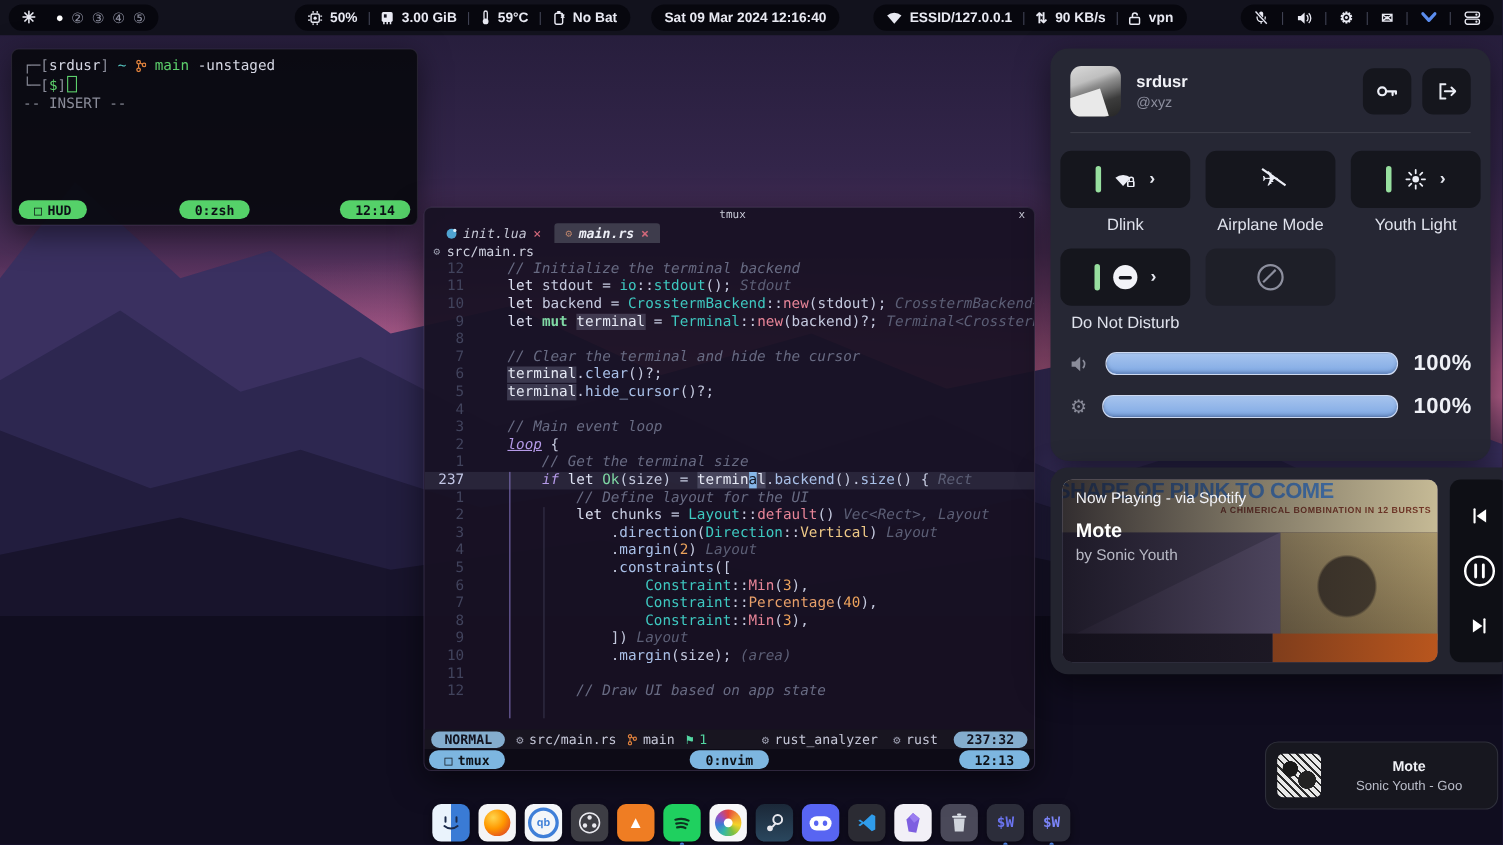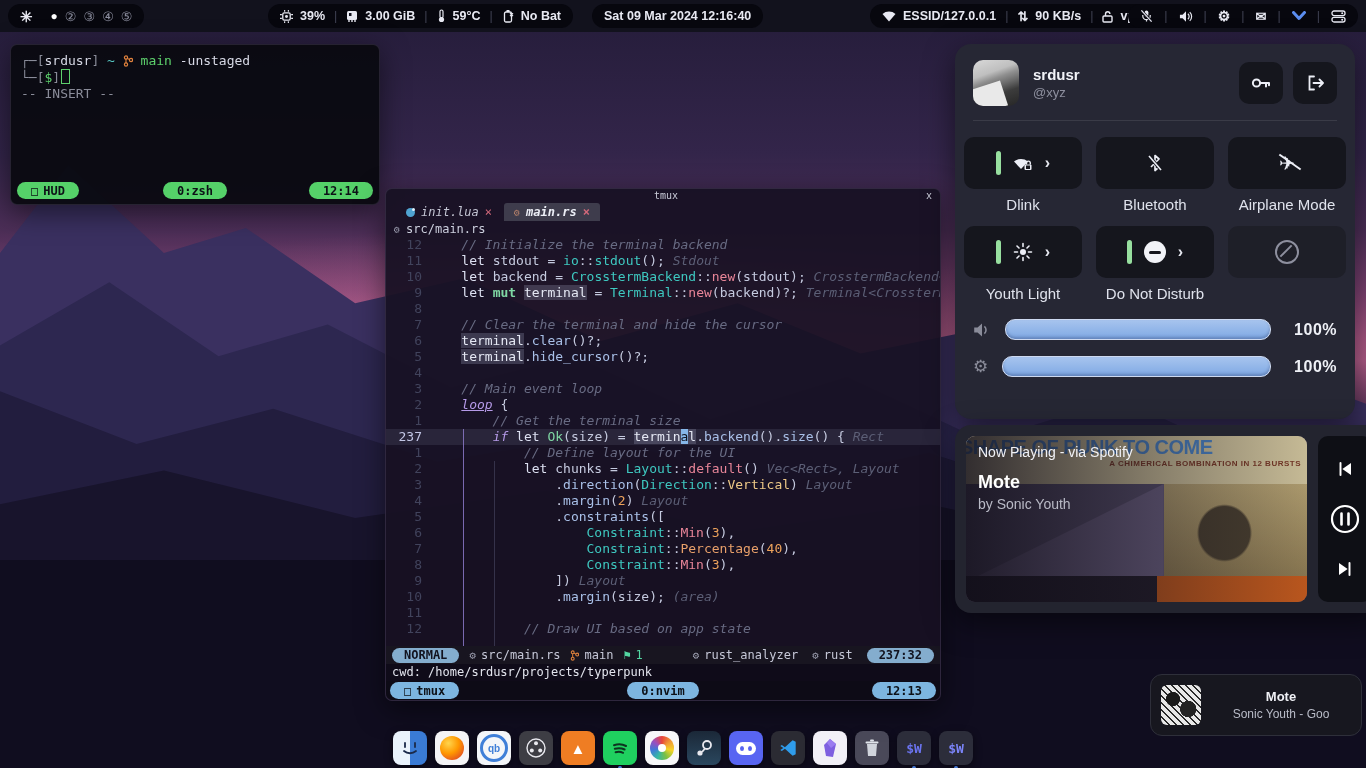--- a/index.html
+++ b/index.html
@@ -99,21 +99,21 @@
   .bar{width:5px;height:24px;border-radius:3px;background:#97df9f}
   .chev{color:#e6e8f0;font-size:16px;font-weight:bold}
   .tlabel{font-size:15px;color:#dfe2ec;height:16px}
   .dndico{width:22px;height:22px;border-radius:50%;background:#f2f3f8;position:relative}
   .dndico::after{content:"";position:absolute;left:5px;top:9.5px;width:12px;height:3px;border-radius:2px;background:#15161d}
   .blockico{width:20px;height:20px;border-radius:50%;border:2px solid #8d8f9e;position:relative}
   .blockico::after{content:"";position:absolute;left:1px;top:8px;width:16px;height:2px;background:#8d8f9e;transform:rotate(-45deg)}
   .sliders{margin-top:18px;display:flex;flex-direction:column;gap:16px}
   .srow{display:flex;align-items:center;gap:14px}
   .track{flex:1;height:19px;border-radius:10px;background:linear-gradient(180deg,#a7c4ee,#7fa9e4);border:1.5px solid #cdd9f0;box-shadow:inset 0 -2px 3px rgba(40,60,110,.35)}
-  .sval{width:52px;text-align:right;font-size:16px;font-weight:bold;color:#eef0f6;letter-spacing:.5px}
+  .sval{width:52px;text-align:right;font-size:20px;font-weight:bold;color:#eef0f6;letter-spacing:.5px}
   
   .player{left:955px;top:425px;width:428px;height:188px;background:#23242f;border-radius:16px;
           position:absolute;box-shadow:0 10px 30px rgba(0,0,0,.5);padding:11px;box-sizing:border-box;display:flex;gap:11px}
   .art{position:relative;flex:1;border-radius:9px;overflow:hidden;background:#58506b}
   .art .band{position:absolute;top:0;left:0;right:0;height:48px;background:#cfc39c;overflow:hidden}
   .art .t1{color:#4d86c8;font-weight:bold;font-size:20px;white-space:nowrap;letter-spacing:-.5px;transform:translateX(-6px);font-family:"Liberation Sans",sans-serif}
   .art .t2{font-size:8px;color:#7a3a28;text-align:right;padding-right:6px;font-weight:bold;letter-spacing:.5px}
   .art .tri{position:absolute;left:0;top:48px;width:58%;height:98px;background:#6e6383;clip-path:polygon(0 100%,100% 0,100% 100%)}
   .art .photo{position:absolute;right:0;top:48px;width:42%;height:98px;background:linear-gradient(180deg,#b3a071,#8a7851)}
   .art .photo::after{content:"";position:absolute;left:20%;top:15%;width:45%;height:70%;background:radial-gradient(ellipse,#4a4030 0 55%,transparent 60%)}
@@ -185,21 +185,21 @@
     <span class="ws-dim">④</span>
     <span class="ws-dim">⑤</span>
   </div>
 
   <div class="pill" style="left:268px">
     <svg width="13" height="13" viewBox="0 0 14 14">
         <rect x="3" y="3" width="8" height="8" rx="1.5" fill="none" stroke="#e8e9f2" stroke-width="1.4"></rect>
         <circle cx="7" cy="7" r="1.6" fill="#e8e9f2"></circle>
         <path d="M5 0v2M9 0v2M5 12v2M9 12v2M0 5h2M0 9h2M12 5h2M12 9h2" stroke="#e8e9f2" stroke-width="1.2"></path>
       </svg>
-    <span>39%</span>
+    <span>50%</span>
     <span class="sep">|</span>
     <svg width="12" height="13" viewBox="0 0 12 13">
         <rect x="1" y="1" width="10" height="9" rx="1.5" fill="#e8e9f2"></rect>
         <path d="M3 10v2M6 10v2M9 10v2" stroke="#e8e9f2" stroke-width="1.4"></path>
         <rect x="3" y="3" width="2.5" height="3" fill="#12121d"></rect>
       </svg>
     <span>3.00 GiB</span>
     <span class="sep">|</span>
     <svg width="9" height="14" viewBox="0 0 9 14">
         <rect x="3" y="1" width="3" height="8" rx="1.5" fill="none" stroke="#e8e9f2" stroke-width="1.2"></rect>
@@ -212,21 +212,21 @@
         <rect x="4.5" y="1" width="3" height="2" fill="#e8e9f2"></rect>
         <path d="M8 4.2l3 3M11 4.2l-3 3" stroke="#e8e9f2" stroke-width="1.2"></path>
       </svg>
     <span>No Bat</span>
   </div>
 
   <div class="pill" style="left:592px">
     <span>Sat  09 Mar 2024  12:16:40</span>
   </div>
 
-  <div class="pill" style="left:870px">
+  <div class="pill" style="left:794px">
     <svg width="14" height="11" viewBox="0 0 14 11">
         <path d="M7 10.5L0.5 3A10 10 0 0 1 13.5 3z" fill="#e8e9f2"></path>
       </svg>
     <span>ESSID/127.0.0.1</span>
     <span class="sep">|</span>
     <span class="glyph">⇅</span>
     <span>90 KB/s</span>
     <span class="sep">|</span>
     <svg width="11" height="13" viewBox="0 0 11 13">
         <rect x="1" y="6" width="9" height="6" rx="1" fill="none" stroke="#e8e9f2" stroke-width="1.4"></rect>
@@ -365,21 +365,20 @@
           <span class="gearc">⚙</span>
           <span>rust_analyzer</span>
         </span>
       <span class="sl-item">
           <span class="gearc">⚙</span>
           <span>rust</span>
         </span>
       <span class="spill">237:32</span>
     </span>
   </div>
-  <div class="cwdline">cwd: /home/srdusr/projects/typerpunk</div>
   <div class="e-tmux">
     <div class="tpill tblue tl">
         <span>□</span>
         <span>tmux</span>
       </div>
     <div class="tpill tblue tc">
         <span>0:nvim</span>
       </div>
     <div class="tpill tblue tr">
         <span>12:13</span>
@@ -419,30 +418,20 @@
             <rect x="11.5" y="9.5" width="7" height="5.5" rx="1" fill="#eceef6"></rect>
             <path d="M13.5 9.5V8a1.9 1.9 0 0 1 3.8 0v1.5" fill="none" stroke="#eceef6" stroke-width="1.4"></path>
             <rect x="13" y="10.5" width="4" height="3.5" fill="#15161d"></rect>
           </svg>
         <span class="chev">›</span>
       </div>
       <div class="tlabel">Dlink</div>
     </div>
     <div class="tilewrap">
       <div class="tile">
-        <svg width="16" height="20" viewBox="0 0 16 20">
-            <path d="M4 6l8 8-4 3.5v-15L12 6 4 14" fill="none" stroke="#eceef6" stroke-width="1.7" stroke-linejoin="round"></path>
-            <path d="M2 3l12 14" stroke="#15161d" stroke-width="3.4"></path>
-            <path d="M2 3l12 14" stroke="#eceef6" stroke-width="1.6"></path>
-          </svg>
-      </div>
-      <div class="tlabel">Bluetooth</div>
-    </div>
-    <div class="tilewrap">
-      <div class="tile">
         <span style="position:relative;display:inline-block">
           <span style="color:#eceef6;font-size:19px">✈</span>
           <span style="position:absolute;left:-2px;top:9px;width:26px;height:2px;background:#eceef6;transform:rotate(35deg)"></span>
         </span>
       </div>
       <div class="tlabel">Airplane Mode</div>
     </div>
     <div class="tilewrap">
       <div class="tile">
         <span class="bar"></span>

